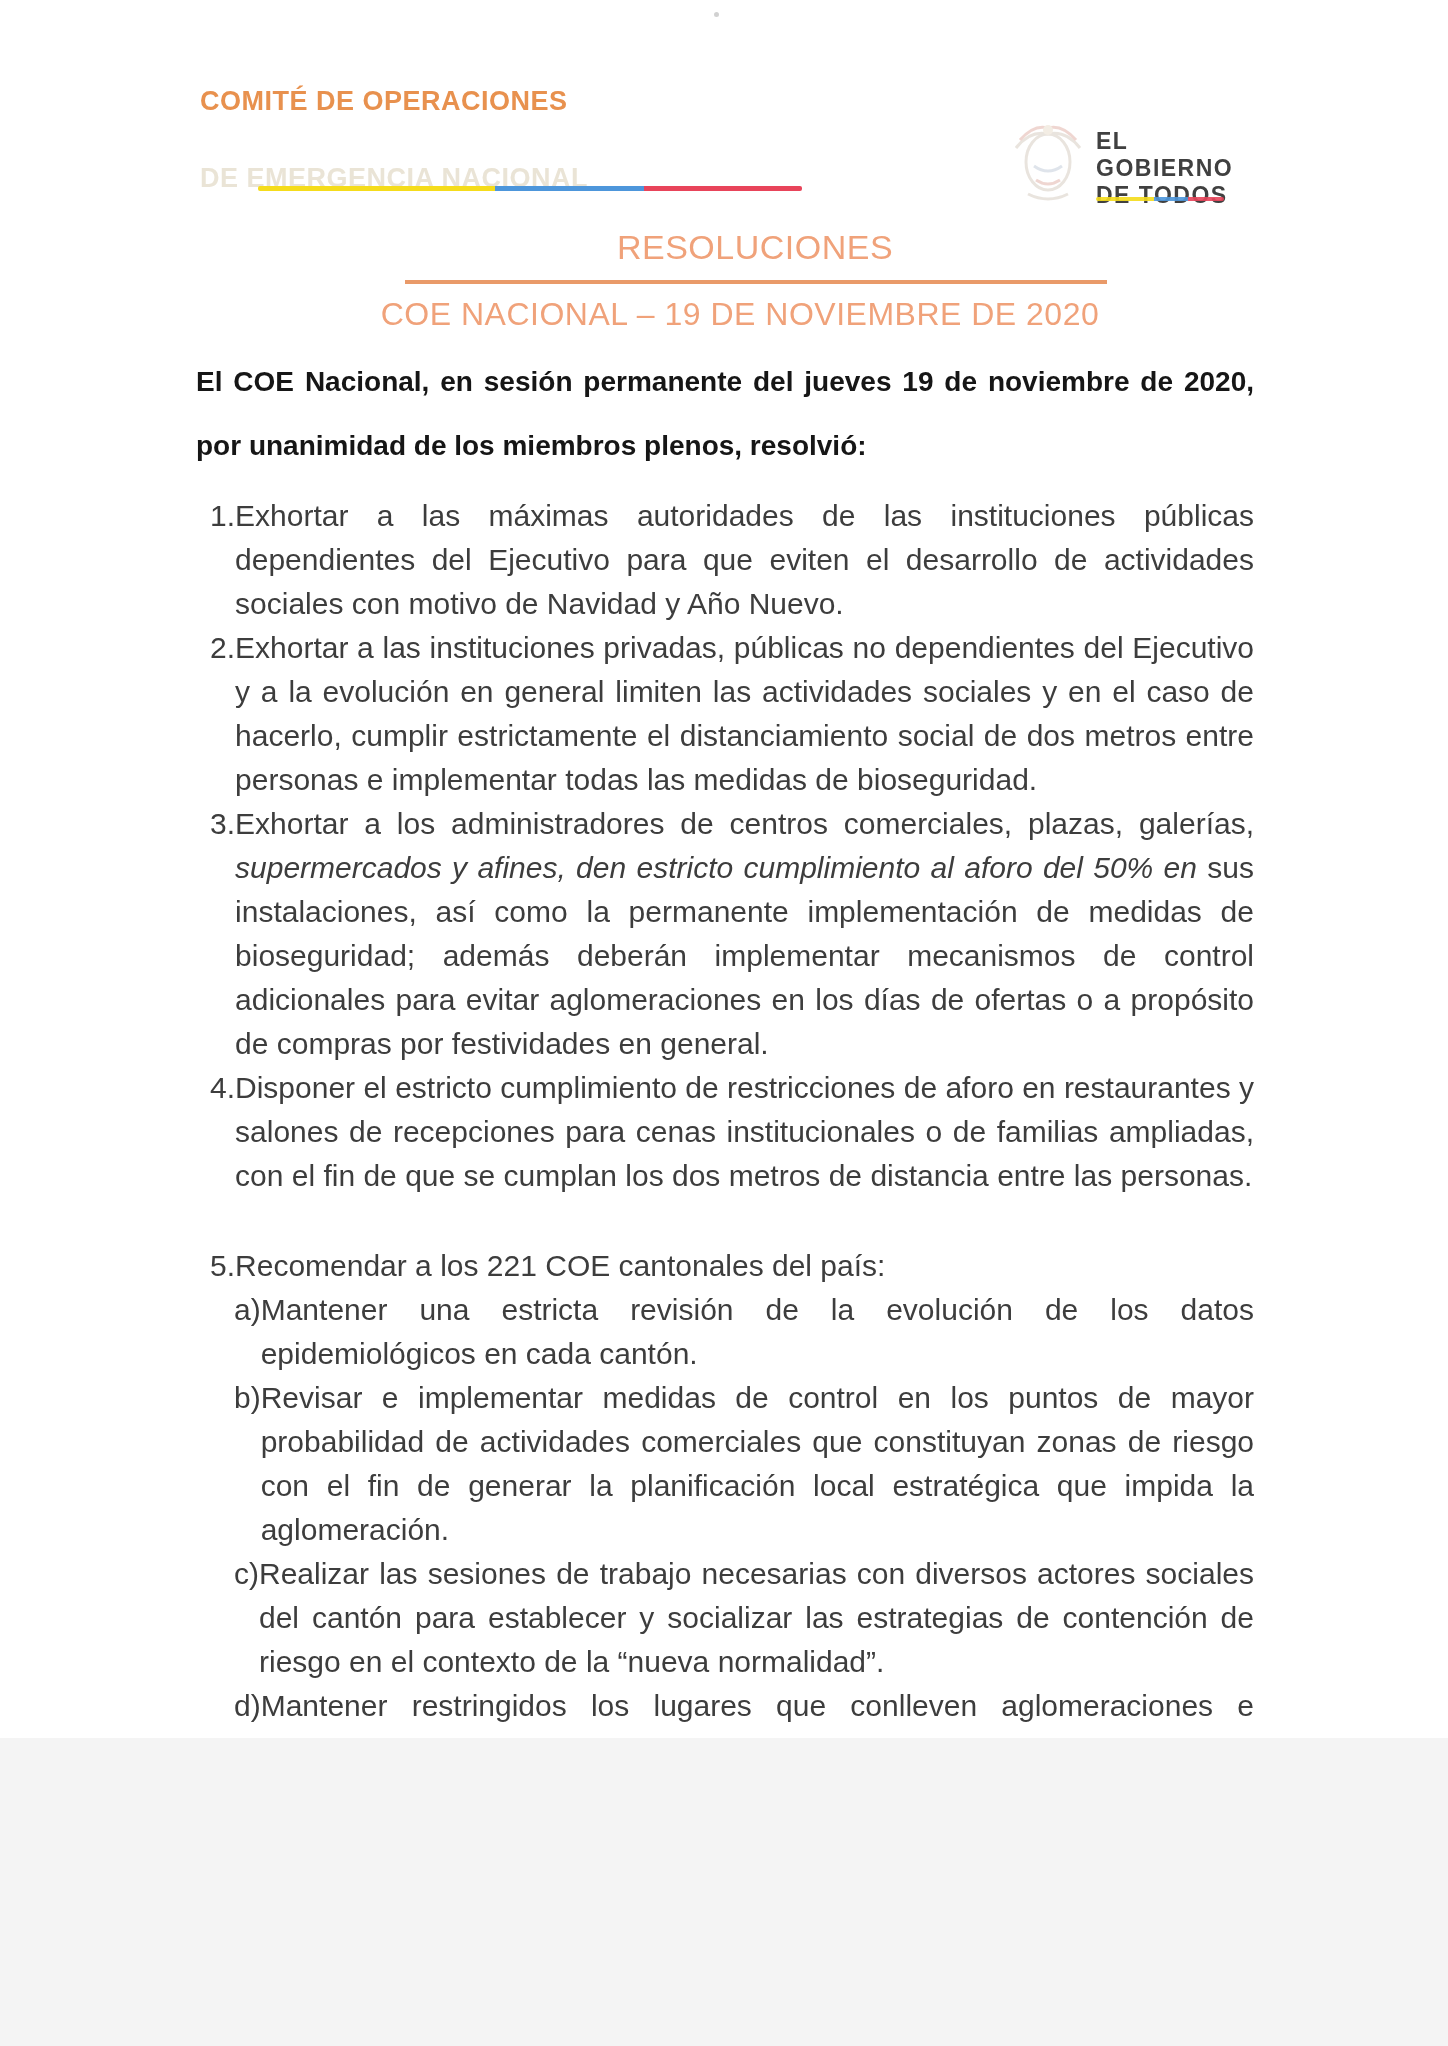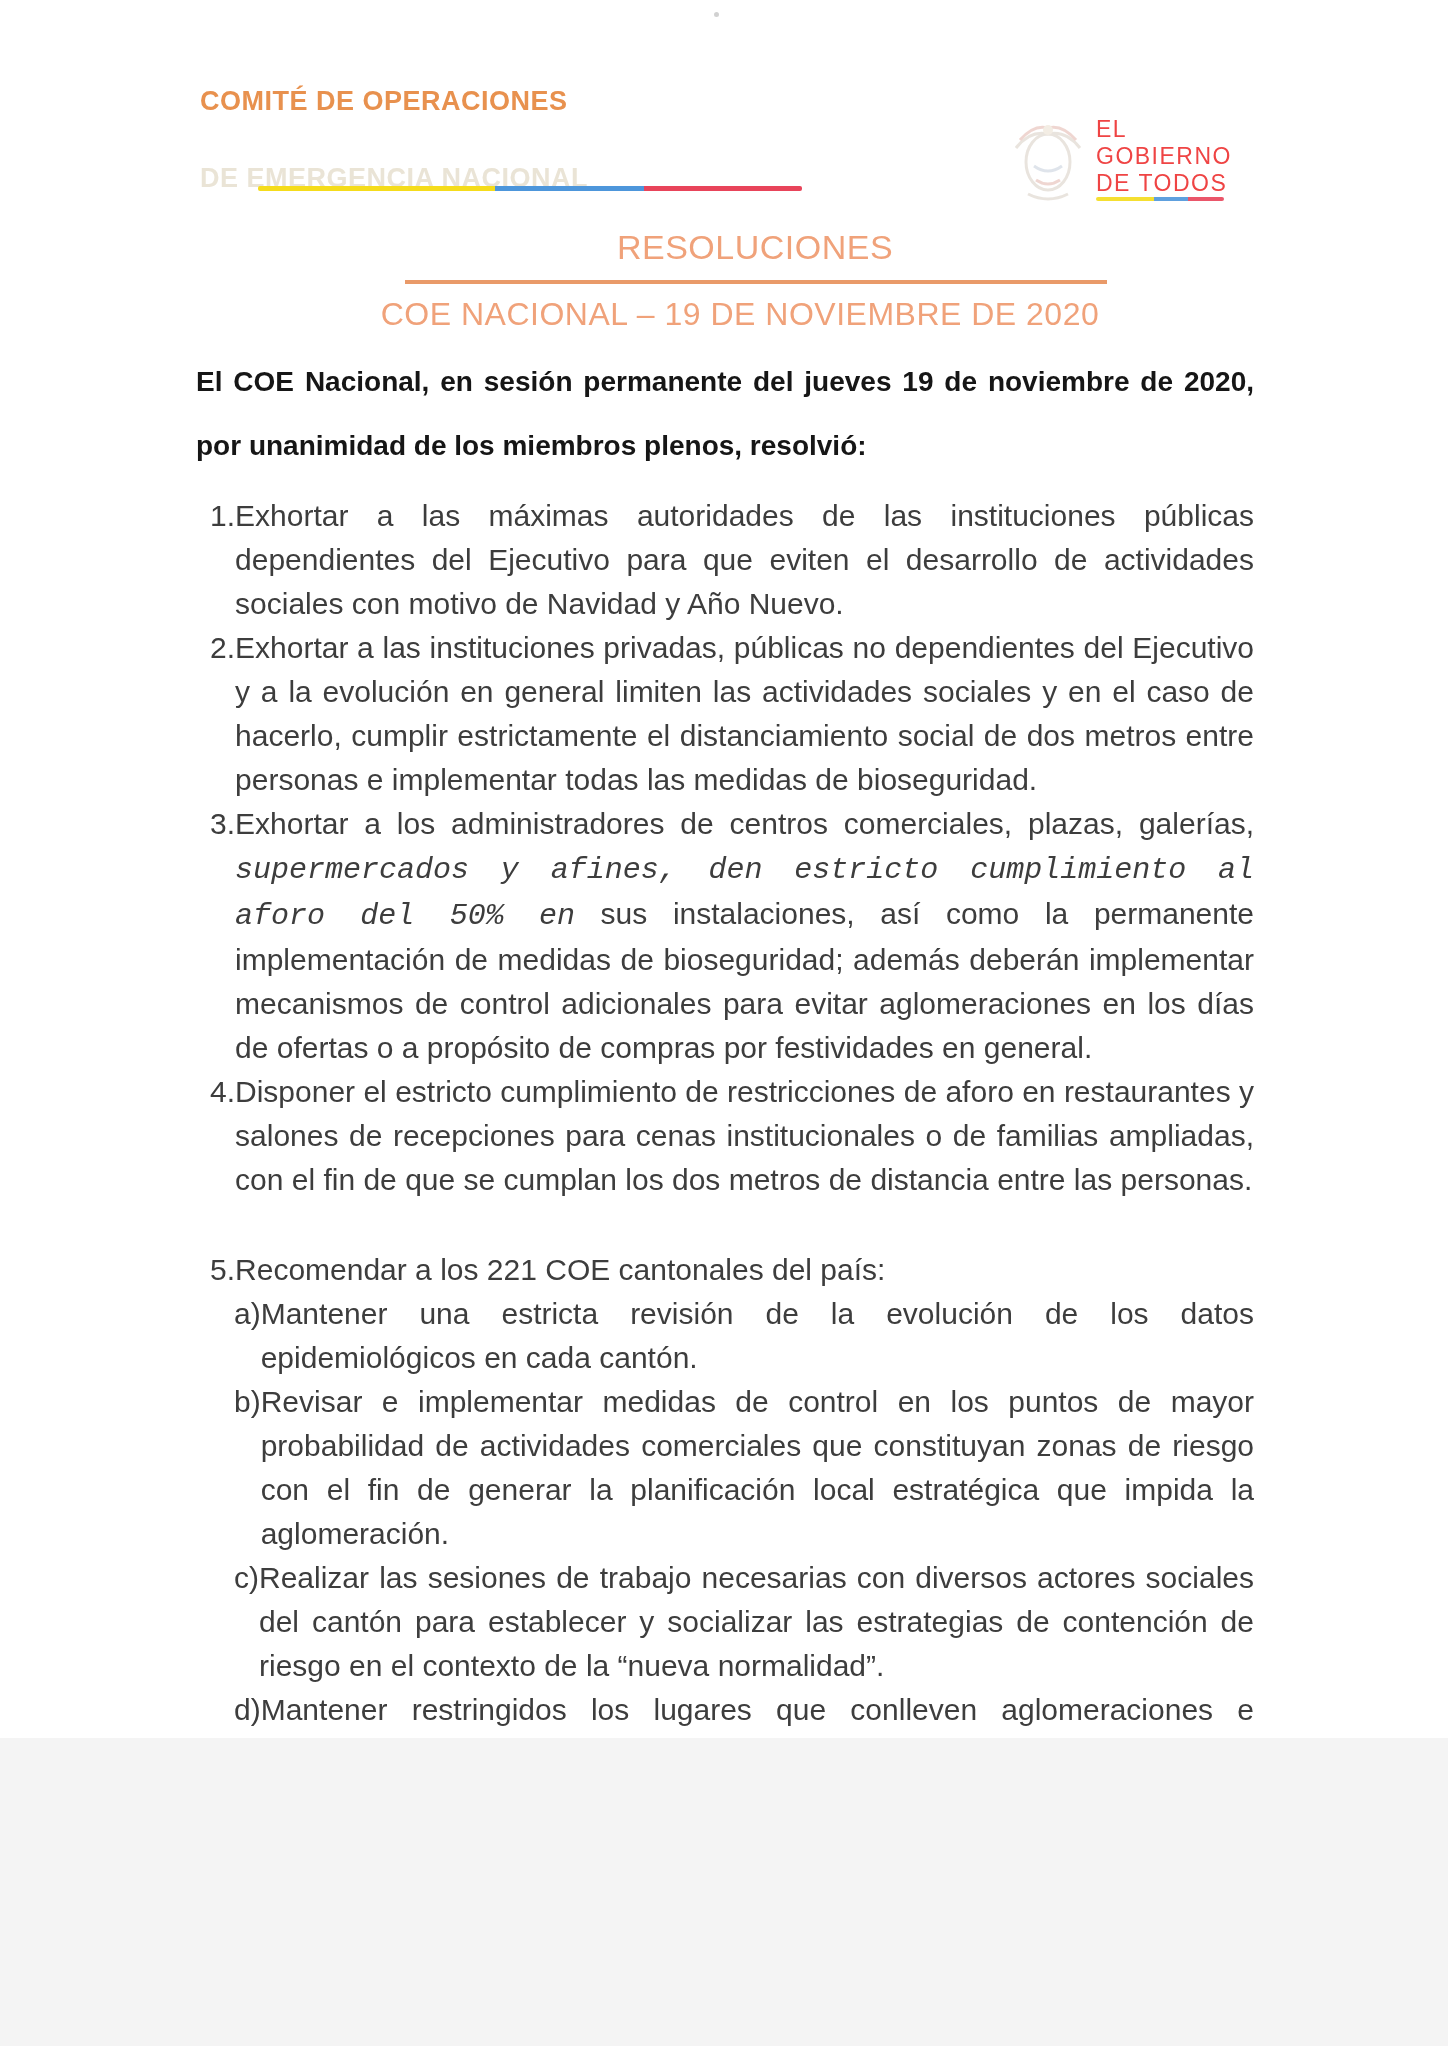--- a/index.html
+++ b/index.html
@@ -31,23 +31,23 @@
     width:544px;height:5px;display:flex;border-radius:2px;overflow:hidden;
   }
   .flag-bar .y{width:43.5%;}
   .flag-bar .b{width:27.5%;}
   .flag-bar .r{width:29%;}
   .gov-emblem{
     position:absolute;left:1006px;top:110px;width:84px;height:96px;
     opacity:.55;
   }
   .gov-text{
-    position:absolute;left:1096px;top:116px;
+    position:absolute;left:1096px;top:128px;
     font-size:23px;letter-spacing:1.5px;line-height:27px;
-    color:#ef4444;font-weight:400;
+    color:#404040;font-weight:700;
   }
   .gov-flag-bar{
     position:absolute;left:1096px;top:197px;
     width:128px;height:4px;display:flex;opacity:.9;border-radius:2px;overflow:hidden;
   }
   .gov-flag-bar .y{width:45%;}
   .gov-flag-bar .b{width:27%;}
   .gov-flag-bar .r{width:28%;}
   .seg-y{background:#f5dc1b;}
   .seg-b{background:#4d96db;}
@@ -86,21 +86,21 @@
   }
   .res-list{margin-top:16px;}
   .res-item{display:flex;align-items:flex-start;}
   .res-item.spaced{margin-top:46px;}
   .res-marker{
     flex:0 0 36px;box-sizing:border-box;padding-left:14px;
   }
   .res-item.sub{margin-left:36px;}
   .res-item.sub .res-marker{flex:0 0 26px;padding-left:2px;}
   .res-text{flex:1;text-align:justify;}
-  .res-text em{font-style:italic;font-family:Liberation Mono, monospace;}
+  .res-text em{font-style:italic;}
   
   .page-number{
     position:absolute;left:1236px;top:1882px;
     font-size:27px;color:#3d3d3d;
   }
 </style>
 </head>
 <body>
 
 <div class="page">

